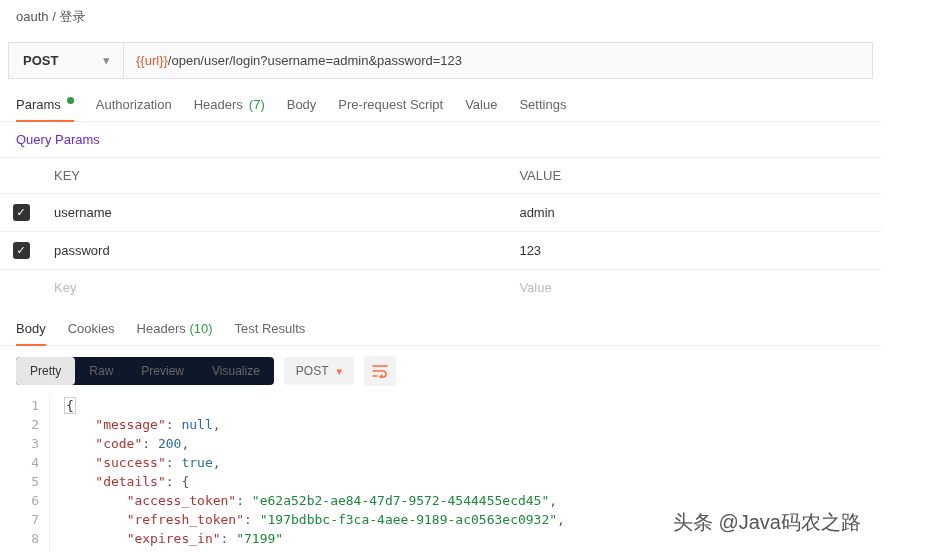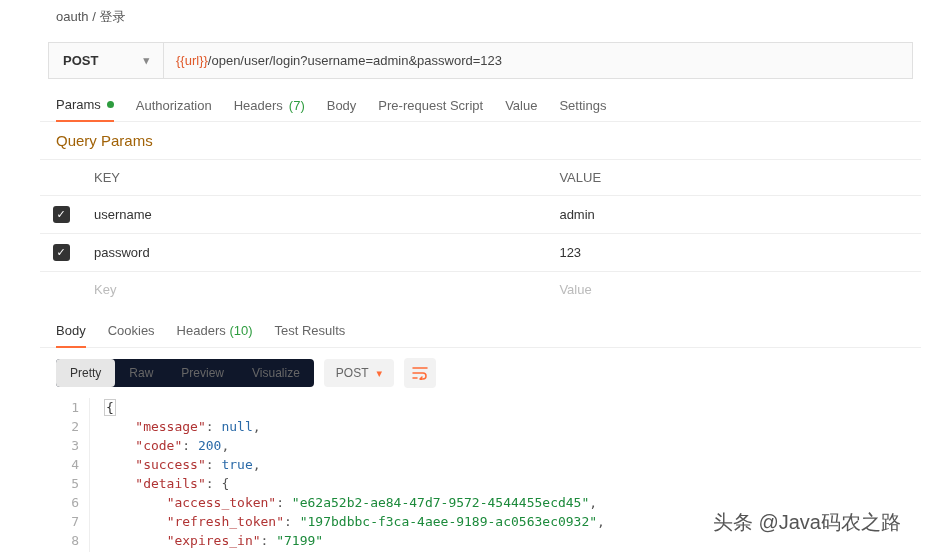--- a/index.html
+++ b/index.html
@@ -5,25 +5,25 @@
 * { box-sizing: border-box; margin: 0; padding: 0; }
 body { font-family: -apple-system, BlinkMacSystemFont, "Segoe UI", Arial, sans-serif; font-size: 13px; color: #333; background: #fff; width: 939px; }
 .breadcrumb { padding: 8px 16px; color: #666; font-size: 13px; }
 .breadcrumb span { color: #555; }
 .req-row { display: flex; margin: 8px 8px; border: 1px solid #e0e0e0; background: #fafafa; }
 .method-select { width: 115px; display: flex; align-items: center; justify-content: space-between; padding: 10px 14px; border-right: 1px solid #e0e0e0; color: #333; font-weight: 600; font-size: 13px; cursor: pointer; }
 .method-select .chev { color: #888; font-size: 11px; }
 .url-input { flex: 1; padding: 10px 12px; font-size: 13px; color: #444; background: #fafafa; display: flex; align-items: flex-start; }
 .url-var { color: #e05a2b; }
 .tabs { display: flex; gap: 22px; padding: 10px 16px 0; border-bottom: 1px solid #eee; font-size: 13px; }
-.tab { padding-bottom: 8px; color: #666; cursor: pointer; display: flex; align-items: center; gap: 6px; }
+.tab { padding-bottom: 8px; color: #666; cursor: pointer; display: flex; gap: 6px; }
 .tab.active { color: #333; border-bottom: 2px solid #ff6c37; margin-bottom: -1px; }
 .tab .dot { width: 7px; height: 7px; border-radius: 50%; background: #2e9c3f; display: inline-block; }
 .tab .cnt { color: #2e9c3f; }
-.section-title { padding: 10px 16px; color: #a16207; font-size: 15px; }
+.section-title { padding: 10px 16px; color: #6d28d9; font-size: 13px; }
 .params-tbl { width: 100%; border-collapse: collapse; padding-left: 8px; }
 .params-tbl th, .params-tbl td { text-align: left; padding: 10px 12px; border-top: 1px solid #eee; font-weight: normal; font-size: 13px; }
 .params-tbl th { color: #666; }
 .params-tbl .cbcol { width: 42px; text-align: center; }
 .cb { width: 17px; height: 17px; background: #333; border-radius: 3px; display: inline-flex; align-items: center; justify-content: center; color: #fff; font-size: 11px; }
 .placeholder { color: #bbb; }
 .resp-tabs { display: flex; gap: 22px; padding: 10px 16px 0; border-bottom: 1px solid #eee; font-size: 13px; margin-top: 6px; }
 .resp-tab { padding-bottom: 8px; color: #666; cursor: pointer; }
 .resp-tab.active { color: #333; border-bottom: 2px solid #ff6c37; margin-bottom: -1px; }
 .viewbar { display: flex; align-items: center; gap: 10px; padding: 10px 16px; }
@@ -36,21 +36,21 @@
 .gutter { width: 50px; text-align: right; color: #aaa; padding-right: 10px; user-select: none; border-right: 1px solid #eee; }
 .gutter div { height: 19px; }
 .code { padding-left: 14px; }
 .code div { height: 19px; white-space: pre; }
 .jk { color: #b03434; }
 .jn { color: #2a6aa8; }
 .jb { color: #2a6aa8; }
 .js { color: #1c8a3b; }
 .jp { color: #555; }
 .watermark { position: absolute; right: 20px; bottom: 16px; font-size: 20px; color: #555; font-family: sans-serif; }
-.container { position: relative; width: 881px; height: 552px; overflow: hidden; margin-left: 40px; }
+.container { position: relative; width: 881px; height: 552px; overflow: hidden; }
 </style>
 </head>
 <body>
 <div class="container">
 
 <div class="breadcrumb">
   <span>oauth</span>
   <span>/</span>
   <span>登录</span>
 </div>

